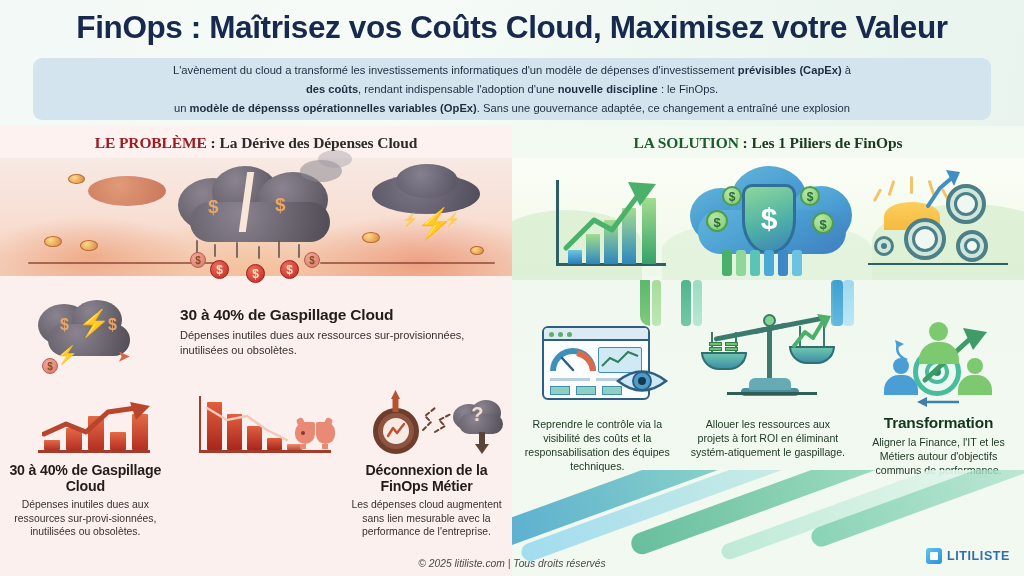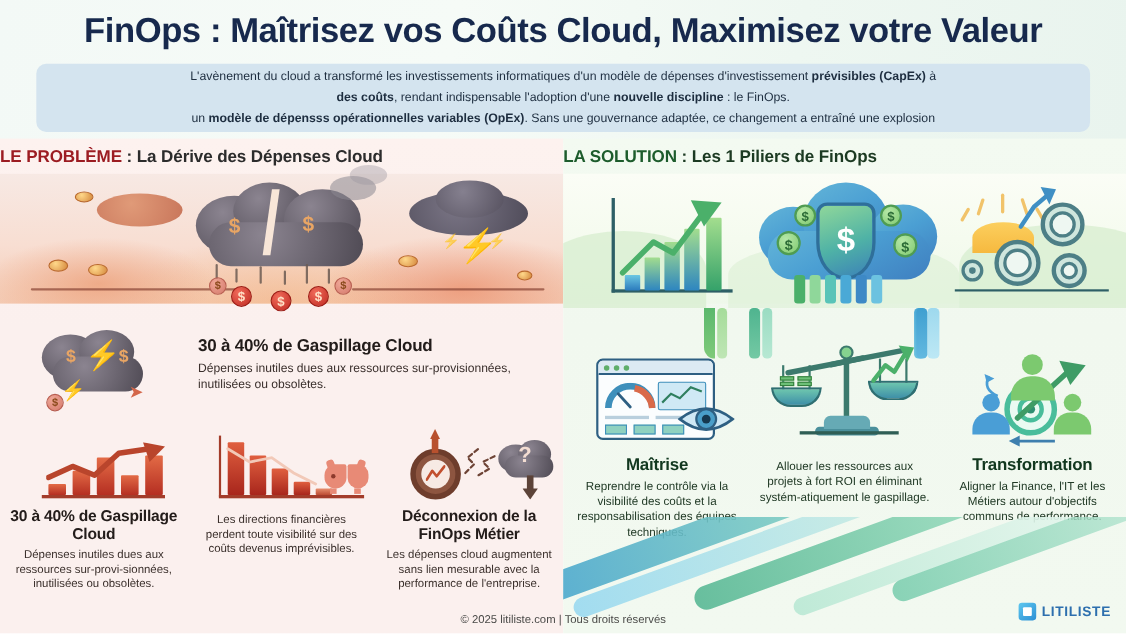--- a/index.html
+++ b/index.html
@@ -32,22 +32,22 @@
     white-space: nowrap;
   }
   .intro-line b { font-weight: bold; }
 
   
   .panel { position: absolute; top: 126px; width: 512px; height: 450px; overflow: hidden; }
   .panel-left  { left: 0;   background: linear-gradient(180deg,#fdf2ef 0%, #fbf0ee 38%, #fbf0ee 100%); }
   .panel-right { left: 512px; background: linear-gradient(180deg,#f3faf1 0%, #f1f8ef 38%, #f2f9f0 100%); }
 
   .sec-title {
-    position: absolute; top: 8px; width: 512px; text-align: left;
-    font-size: 15.5px; font-weight: bold; letter-spacing: -0.1px;
+    position: absolute; top: 8px; width: 512px; text-align: center;
+    font-size: 15.5px; font-weight: bold; letter-spacing: -0.1px; font-family: Liberation Serif, serif;
   }
   .sec-title.red   { color: #9c1c22; }
   .sec-title.green { color: #1d5c2c; }
   .sec-title .light { font-weight: bold; color: #2c2c2c; }
   .sec-title.green .light { color: #1c3a22; }
 
   
   .hero-left {
     position: absolute; left: 0; top: 32px; width: 512px; height: 118px;
     background:
@@ -144,21 +144,21 @@
   
   .footer-swoosh {
     position: absolute; left: 512px; top: 470px; width: 512px; height: 106px; overflow: hidden;
   }
   .swoosh {
     position: absolute; height: 26px; border-radius: 40px;
     transform: rotate(-20deg); transform-origin: left center; opacity: .9;
   }
   .copyright {
     position: absolute; left: 0; top: 558px; width: 1024px; text-align: center;
-    font-size: 10.3px; color: #4a4a48;
+    font-size: 10.3px; color: #4a4a48; font-style: italic;
   }
   .logo {
     position: absolute; right: 14px; top: 548px; display: flex; align-items: center; gap: 5px;
   }
   .logo-mark {
     width: 16px; height: 16px; border-radius: 3px;
     background: linear-gradient(140deg,#5ec7ef,#2b8fd4);
     position: relative;
   }
   .logo-mark::after {
@@ -289,21 +289,20 @@
           <div style="position:absolute;left:116px;top:32px;width:40px;height:34px;">
             <div style="position:absolute;left:0;top:6px;width:20px;height:22px;border-radius:10px 2px 10px 10px;background:#e88a76;"></div>
             <div style="position:absolute;left:21px;top:6px;width:19px;height:22px;border-radius:2px 10px 10px 10px;background:#e88a76;"></div>
             <div style="position:absolute;left:2px;top:2px;width:7px;height:8px;background:#e88a76;border-radius:3px 3px 0 0;transform:rotate(-20deg);"></div>
             <div style="position:absolute;left:30px;top:2px;width:7px;height:8px;background:#e88a76;border-radius:3px 3px 0 0;transform:rotate(20deg);"></div>
             <div style="position:absolute;left:5px;top:28px;width:6px;height:5px;background:#e88a76;"></div>
             <div style="position:absolute;left:27px;top:28px;width:6px;height:5px;background:#e88a76;"></div>
             <div style="position:absolute;left:6px;top:15px;width:4px;height:4px;border-radius:50%;background:#8c3a2c;"></div>
           </div>
         </div>
-        <p>Les directions financières perdent toute visibilité sur des coûts devenus imprévisibles.</p>
       </div>
 
       <div class="card-l">
         <div class="icon-zone">
 
           <div style="position:absolute;left:24px;top:24px;width:46px;height:46px;border-radius:50%;background:#8d5540;border:5px solid #6e3d2c;"></div>
           <div style="position:absolute;left:34px;top:34px;width:26px;height:26px;border-radius:50%;background:#f7eae4;"></div>
           <div style="position:absolute;left:38px;top:38px;width:18px;height:18px;">
             <svg width="18" height="18" viewBox="0 0 18 18">
                 <polyline points="1,14 6,6 10,11 17,2" fill="none" stroke="#c2502f" stroke-width="2.4" stroke-linecap="round" stroke-linejoin="round"></polyline>
@@ -433,21 +432,20 @@
             <div style="position:absolute;left:58px;top:58px;width:20px;height:9px;background:#8fd1c0;border:1px solid #3e8fbb;"></div>
           </div>
           <div style="position:absolute;left:96px;top:62px;width:52px;height:34px;">
             <svg width="52" height="34" viewBox="0 0 52 34">
               <path d="M2 17 Q26 -2 50 17 Q26 36 2 17Z" fill="#cfe8f5" stroke="#2e5f82" stroke-width="2.5"></path>
               <circle cx="26" cy="17" r="9" fill="#4a9ec9" stroke="#2e5f82" stroke-width="2"></circle>
               <circle cx="26" cy="17" r="4" fill="#16384f"></circle>
             </svg>
           </div>
         </div>
-        <h3>Maîtrise</h3>
         <p>Reprendre le contrôle via la visibilité des coûts et la responsabilisation des équipes techniques.</p>
       </div>
 
       <div class="pillar">
         <div class="icon-zone">
           <div class="ribbon" style="left:-10px;top:-22px;width:10px;height:46px;background:linear-gradient(180deg,#4fb48f,#74c9a4);"></div>
           <div class="ribbon" style="left:2px;top:-22px;width:9px;height:46px;background:linear-gradient(180deg,#9adcc2,#b7e8d3);"></div>
           <div class="ribbon" style="left:140px;top:-22px;width:10px;height:46px;background:linear-gradient(180deg,#4aa9d6,#6cc2e0);"></div>
           <div class="ribbon" style="left:152px;top:-22px;width:9px;height:46px;background:linear-gradient(180deg,#9ed9ee,#bde8f5);"></div>
 

